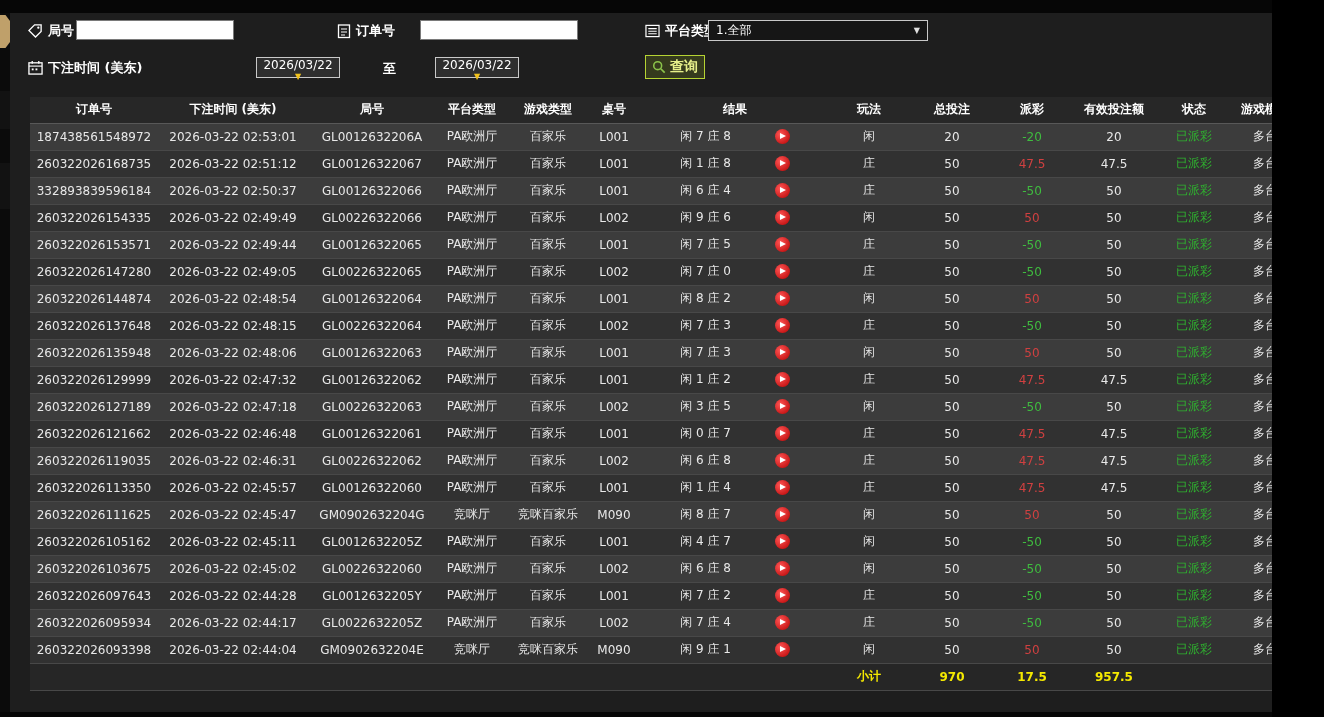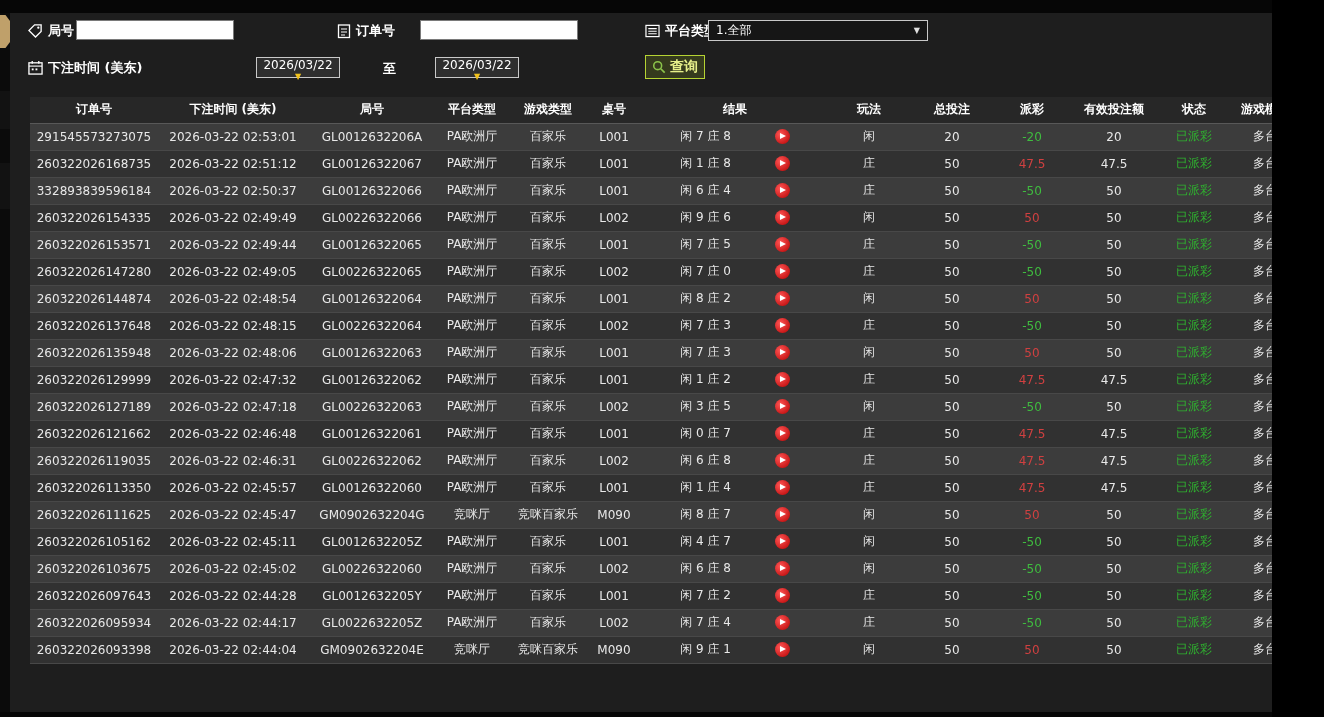--- a/index.html
+++ b/index.html
@@ -166,21 +166,21 @@
         <th>玩法</th>
         <th>总投注</th>
         <th>派彩</th>
         <th>有效投注额</th>
         <th>状态</th>
         <th>游戏模式</th>
       </tr>
     </thead>
     <tbody id="rows">
         <tr>
-          <td>291545573273075</td>
+          <td>187438561548972</td>
           <td>2026-03-22 02:53:01</td>
           <td>GL0012632206A</td>
           <td>PA欧洲厅</td>
           <td>百家乐</td>
           <td>L001</td>
           <td>
             <div class="result-flex">
               <span>闲 7 庄 8</span>
               <span class="play-btn">
                 <span class="play-tri"></span>
@@ -607,17 +607,26 @@
           </td>
           <td>闲</td>
           <td>50</td>
           <td class="pos">50</td>
           <td>50</td>
           <td class="status-green">已派彩</td>
           <td>多台</td>
         </tr>
       </tbody>
     <tfoot>
+      <tr>
+        <td colspan="7"></td>
+        <td class="sum-label">小计</td>
+        <td class="sum-val">970</td>
+        <td class="sum-val">17.5</td>
+        <td class="sum-val">957.5</td>
+        <td></td>
+        <td></td>
+      </tr>
     </tfoot>
   </table>
 
   <div class="bottombar"></div>
 </div>
 
 </body></html>

